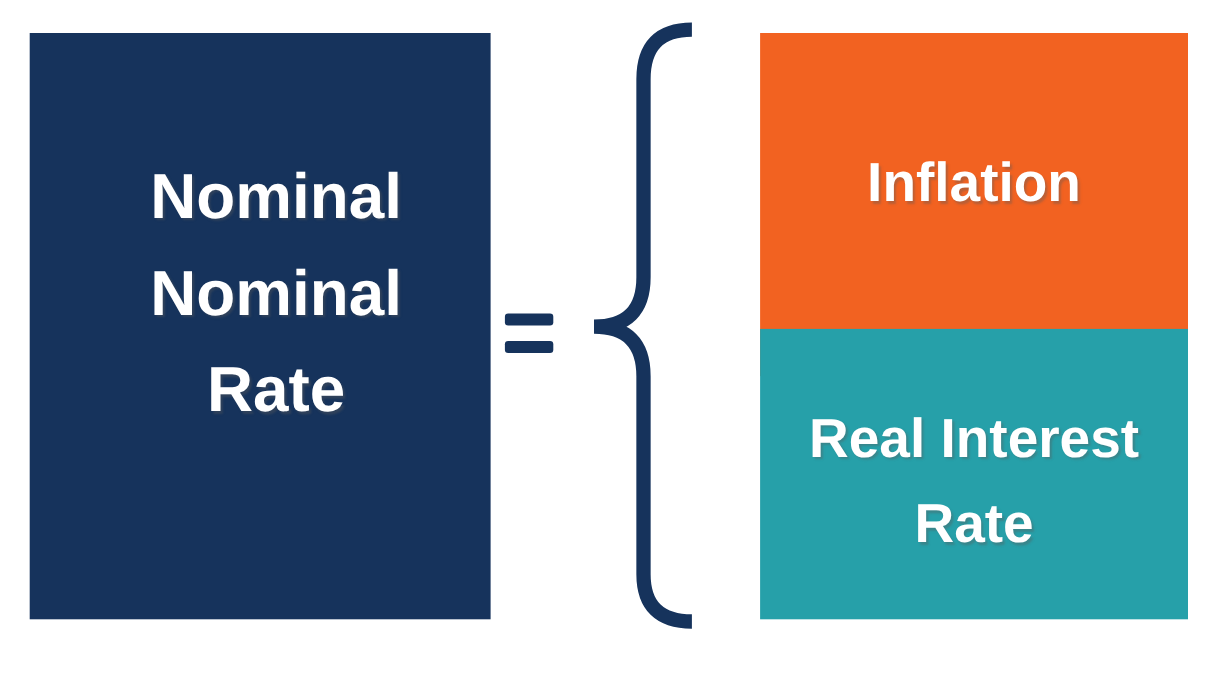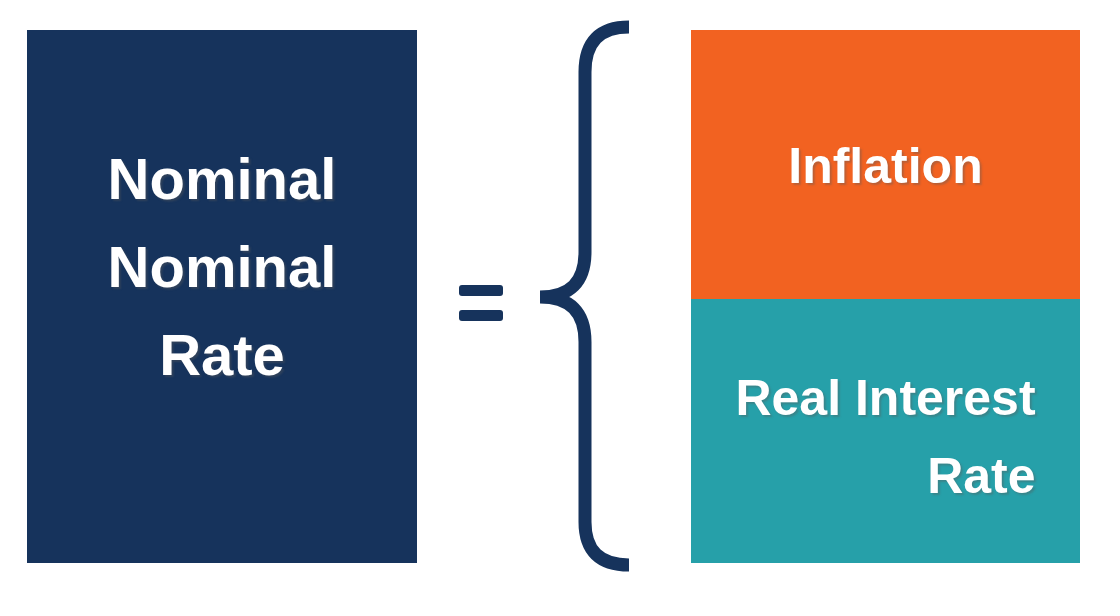--- a/index.html
+++ b/index.html
@@ -26,20 +26,21 @@
   }
   .box .label {
     text-shadow: 2px 2px 2px rgba(90, 90, 90, 0.38);
   }
   .box .label span { display: block; }
 
   .box-nominal {
     left: 27px; top: 30px;
     width: 390px; height: 533px;
     background: #16335C;
+    padding-left: 29px;
   }
   .box-nominal .label {
     font-size: 58px;
     line-height: 88px;
     transform: translateY(-30px);
   }
 
   .box-inflation {
     left: 691px; top: 30px;
     width: 389px; height: 312px;
@@ -48,21 +49,20 @@
   .box-inflation .label {
     font-size: 50px;
     line-height: 60px;
     transform: translateY(-20px);
   }
 
   .box-real {
     left: 691px; top: 299px;
     width: 389px; height: 264px;
     background: #26A0A9;
-    text-align: right;
   }
   .box-real .label {
     font-size: 50px;
     line-height: 78px;
     transform: translateY(6px);
   }
 
   .equals {
     position: absolute;
     left: 459px; top: 285px;

